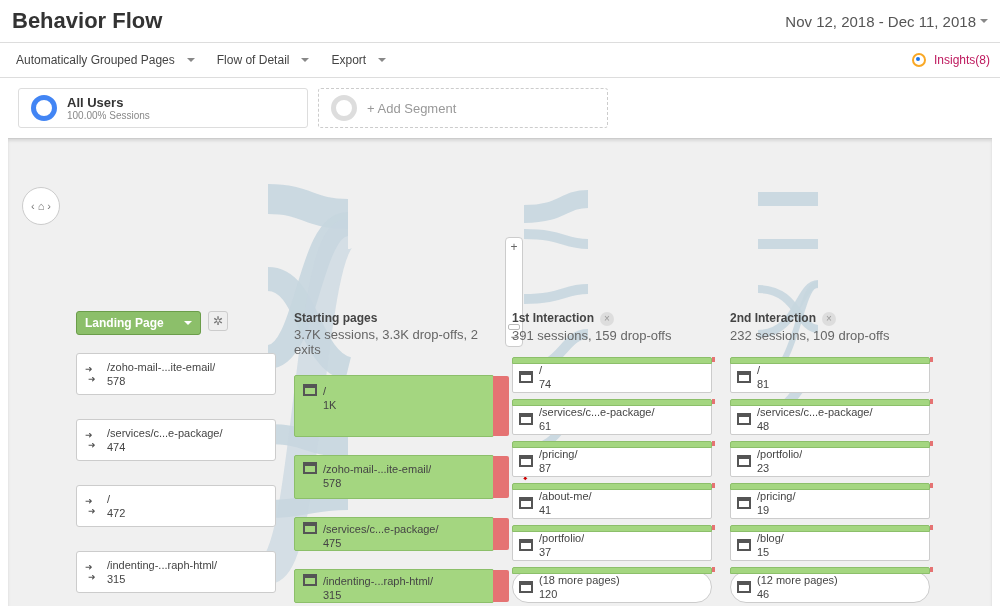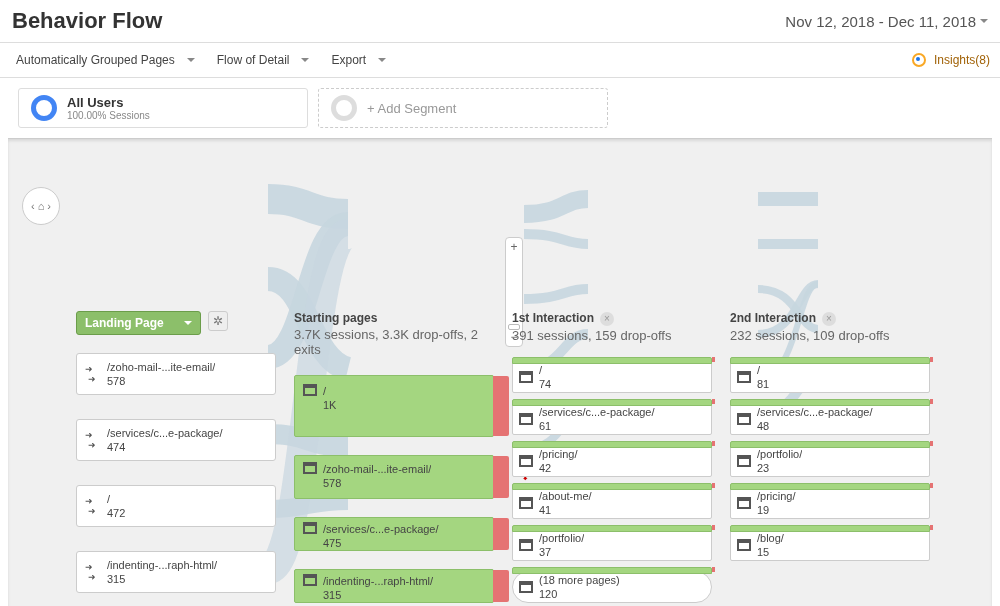--- a/index.html
+++ b/index.html
@@ -4,21 +4,21 @@
 <style>
 *{box-sizing:border-box;margin:0;padding:0;font-family:Arial,sans-serif}
 body{width:1000px;height:606px;overflow:hidden;background:#fff;font-size:12px;color:#333}
 .header{display:flex;justify-content:space-between;align-items:center;padding:8px 12px;border-bottom:1px solid #ddd}
 .page-title{font-size:22px;font-weight:700;color:#333}
 .date-range{font-size:15px;color:#555;display:flex;align-items:center;gap:4px;cursor:pointer}
 .toolbar{display:flex;justify-content:space-between;align-items:center;padding:6px 10px;border-bottom:1px solid #ddd;font-size:12px}
 .toolbar-left{display:flex;gap:10px}
 .dropdown{color:#444;cursor:pointer;display:flex;align-items:center;gap:12px;padding:4px 6px}
 .caret{width:0;height:0;border-left:4px solid transparent;border-right:4px solid transparent;border-top:4px solid #888}
-.insights{display:flex;align-items:center;gap:8px;color:#a16207;cursor:pointer}
+.insights{display:flex;align-items:center;gap:8px;color:#be185d;cursor:pointer}
 .insights-icon{width:14px;height:14px;border:2px solid #f9a825;border-radius:50%;position:relative}
 .insights-icon::after{content:'';width:4px;height:4px;background:#1a73e8;border-radius:50%;position:absolute;top:2px;left:2px}
 .segment-row{display:flex;gap:10px;padding:10px;margin-left:8px}
 .segment-box{width:290px;height:40px;border:1px solid #ddd;border-radius:3px;display:flex;align-items:center;gap:10px;padding:8px 12px;cursor:pointer}
 .segment-box.dashed{border:1px dashed #ccc}
 .donut{width:26px;height:26px;border:5px solid #4285f4;border-radius:50%}
 .donut.grey{border-color:#ddd}
 .seg-title{font-size:13px;font-weight:bold;color:#333}
 .seg-sub{font-size:10px;color:#888}
 .add-seg{color:#999;font-size:13px}
@@ -245,21 +245,21 @@
               <div class="page-icon"></div>
               <div class="node-text">
                 <div>/services/c...e-package/</div>
                 <div>61</div>
               </div>
             </div>
           <div class="green-bar">
               <div class="page-icon"></div>
               <div class="node-text">
                 <div>/pricing/</div>
-                <div>42</div>
+                <div>87</div>
               </div>
             </div>
           <div class="green-bar">
               <div class="page-icon"></div>
               <div class="node-text">
                 <div>/about-me/</div>
                 <div>41</div>
               </div>
             </div>
           <div class="green-bar">
@@ -313,17 +313,24 @@
                 <div>19</div>
               </div>
             </div>
           <div class="green-bar">
               <div class="page-icon"></div>
               <div class="node-text">
                 <div>/blog/</div>
                 <div>15</div>
               </div>
             </div>
+          <div class="green-bar" style="border-radius:16px">
+              <div class="page-icon"></div>
+              <div class="node-text">
+                <div>(12 more pages)</div>
+                <div>46</div>
+              </div>
+            </div>
         </div>
       </div>
     </div>
   </div>
 </div>
 
 </body></html>

